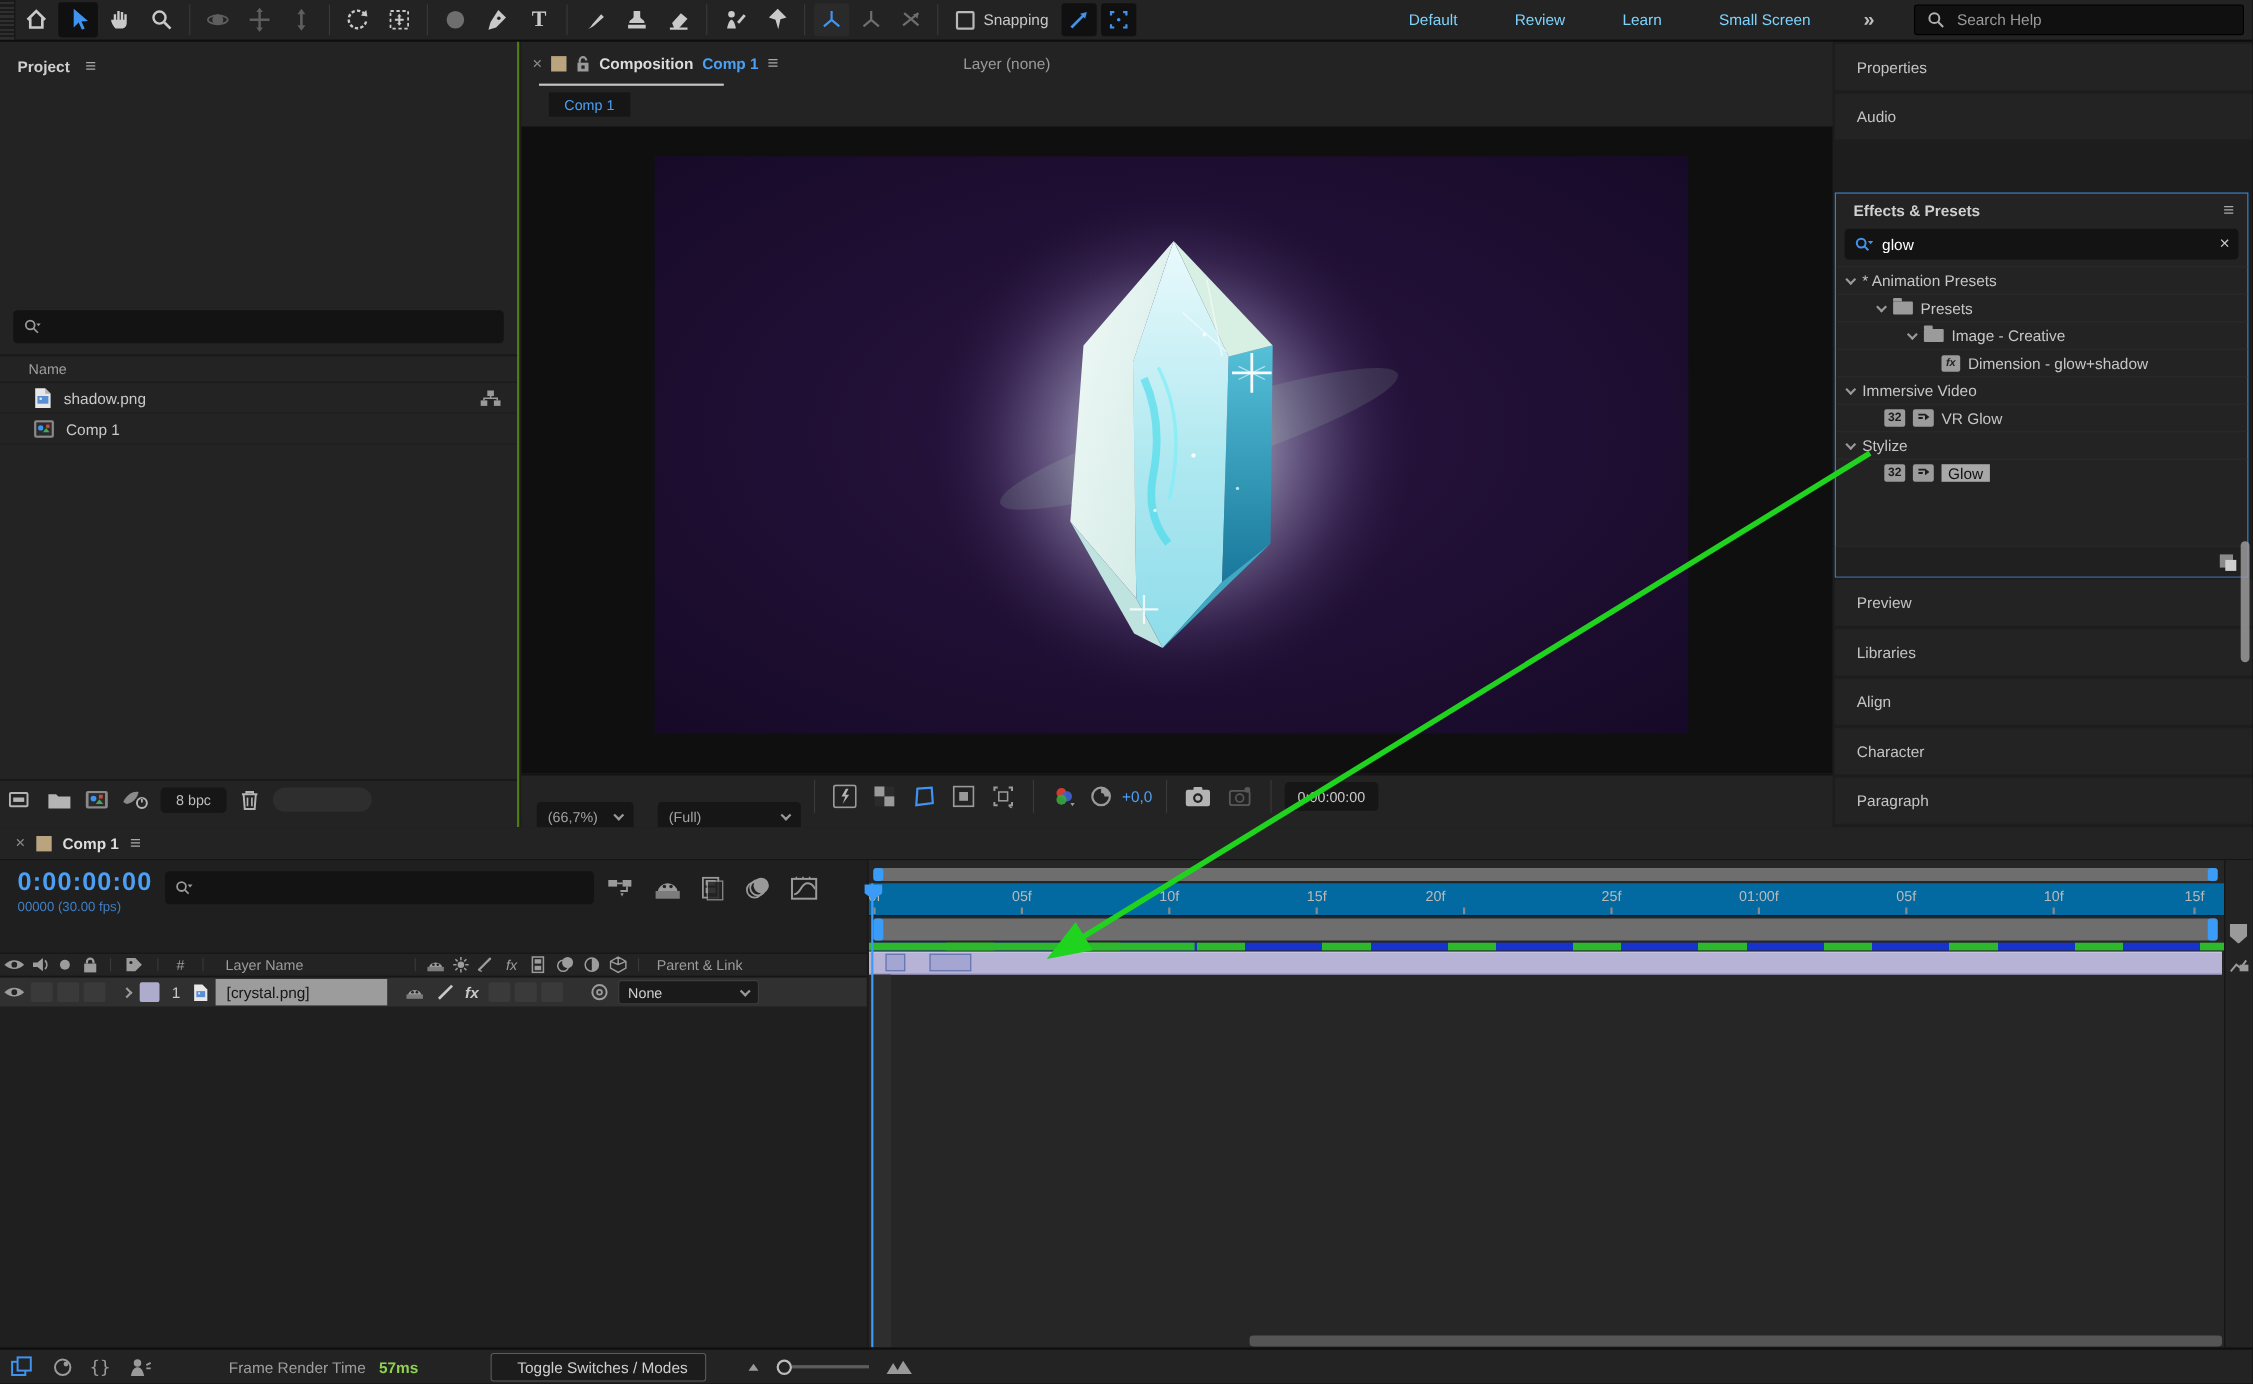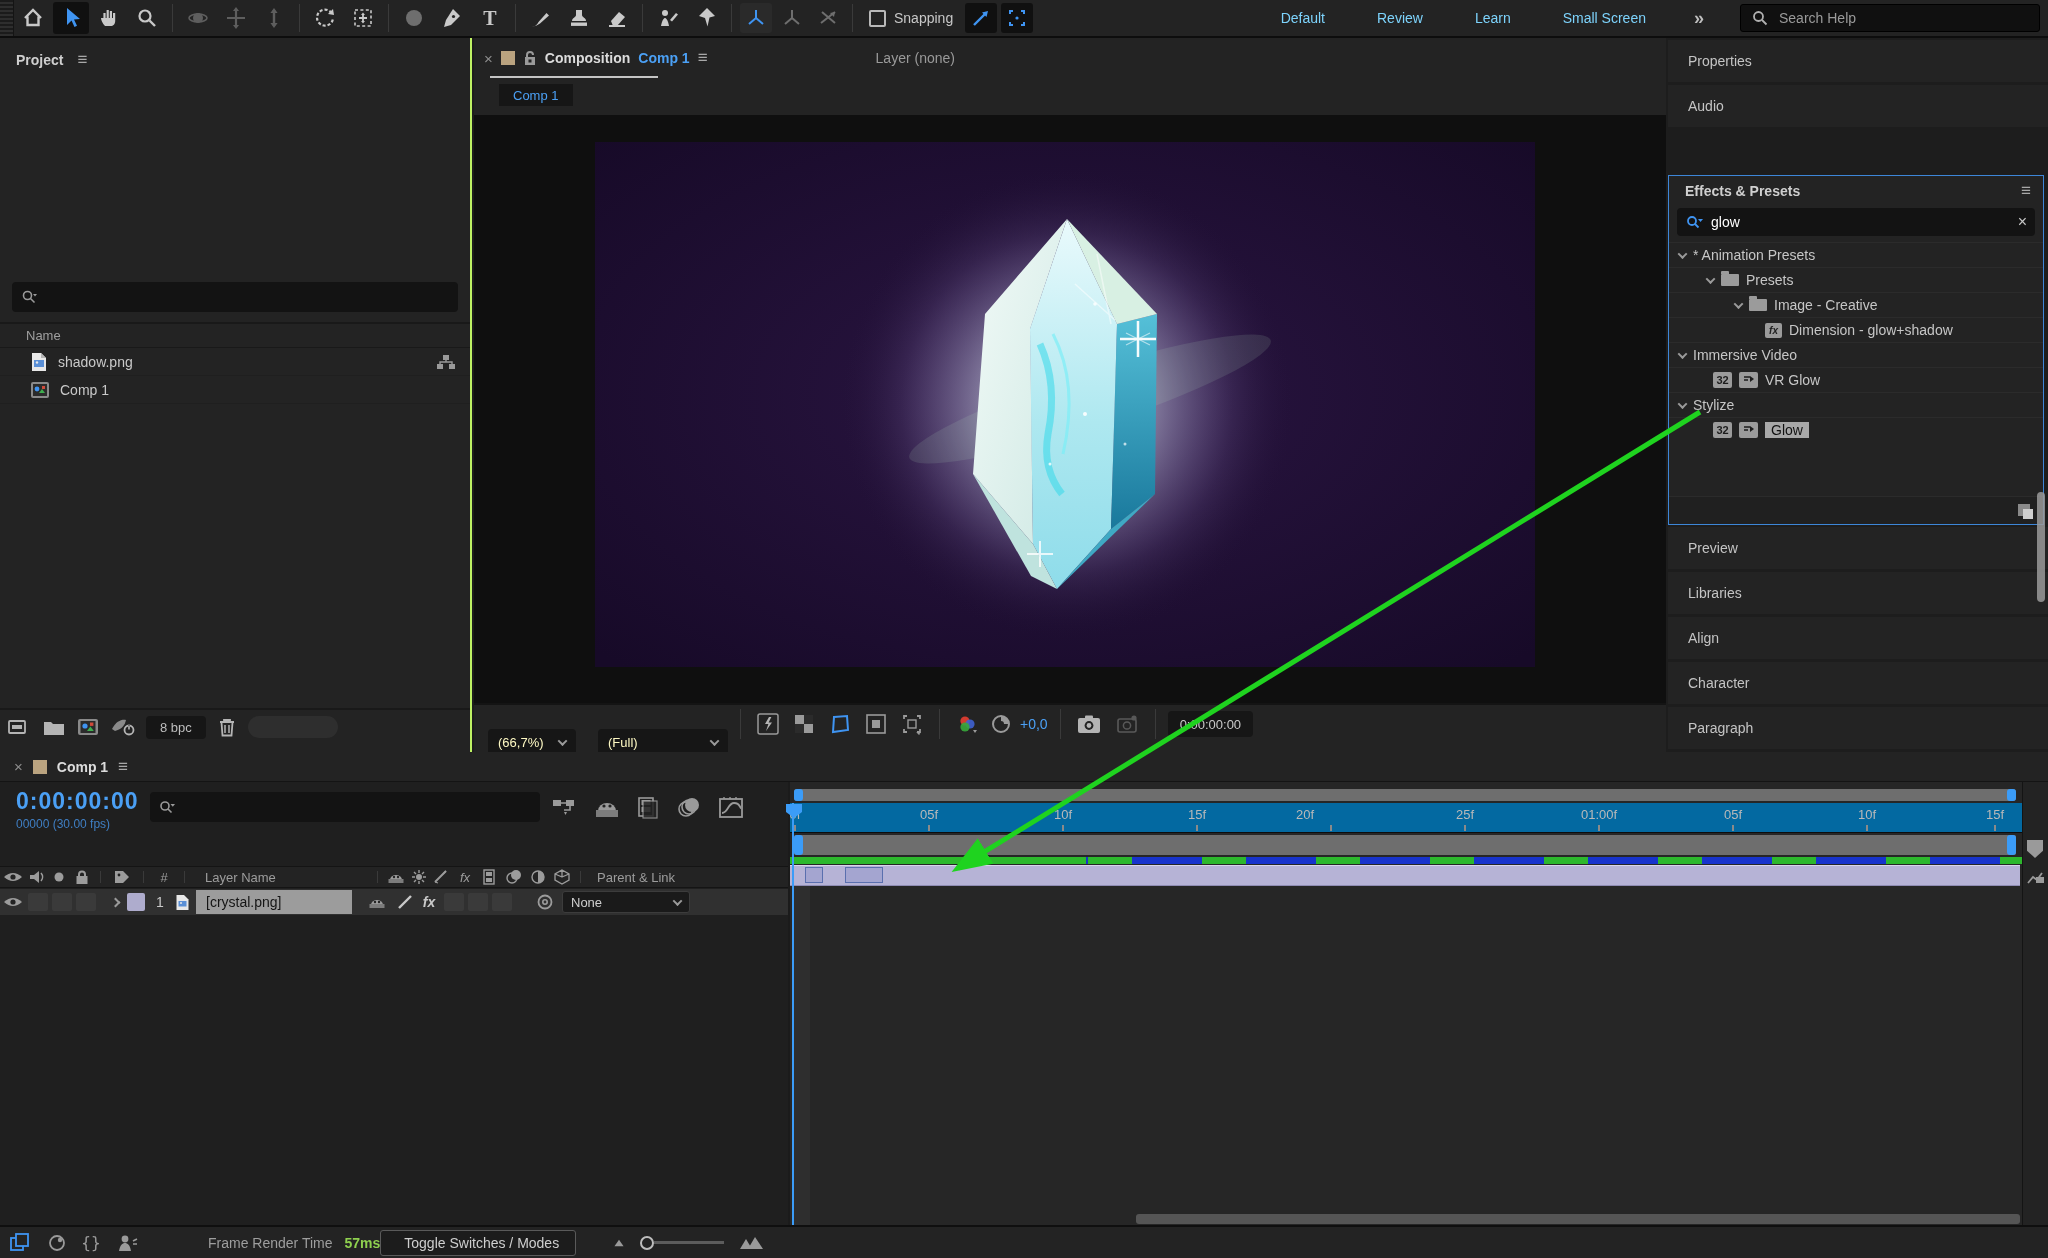--- a/index.html
+++ b/index.html
@@ -27,41 +27,41 @@
   .snap-wrap { display:flex; align-items:center; gap:8px; margin:0 10px; }
   .snap-box { width:17px; height:17px; border:2px solid #b9b9b9; border-radius:2px; background:transparent; }
   .bluebtn { width:32px; height:30px; background:#101010; border-radius:3px; display:flex; align-items:center; justify-content:center; margin:0 2px; }
 
   
   .panel { background:#232323; }
   .ptitle { font-size:14px; color:#cfcfcf; font-weight:bold; }
   .hamb { color:#a8a8a8; font-size:17px; }
 
   
-  #project { left:0; top:38px; width:472px; height:714px; border-right:2px solid #bef264; }
+  #project { left:0; top:38px; width:472px; height:714px; border-right:2px solid #4d7c0f; }
   #proj-head { display:flex; align-items:center; gap:14px; padding:12px 16px; }
   #proj-preview { margin:0 0 0 0; height:190px; }
   .searchbox { display:flex; align-items:center; gap:6px; background:#131313; border-radius:4px; height:30px; padding:0 8px; }
   .searchbox input { flex:1; background:transparent; border:none; outline:none; color:#ddd; font-size:14px; font-family:"Liberation Sans",sans-serif; }
   #proj-search { margin:10px 12px; }
   #proj-cols { display:flex; align-items:center; height:26px; border-top:2px solid #191919; border-bottom:1px solid #191919; padding-left:26px; color:#9f9f9f; font-size:13px; }
   .proj-row { display:flex; align-items:center; height:28px; padding-left:30px; gap:10px; color:#c9c9c9; border-bottom:1px solid #1f1f1f; }
   #proj-footer { position:absolute; left:0; bottom:8px; width:100%; height:36px; border-top:2px solid #191919; display:flex; align-items:center; gap:10px; padding:0 8px; }
   .pillbtn { background:#161616; border-radius:4px; color:#bdbdbd; font-size:13px; padding:4px 14px; }
 
   
   #viewer { left:474px; top:38px; width:1192px; height:714px; }
   #vtabs { display:flex; align-items:center; height:40px; padding-left:10px; gap:8px; }
   .tan-sq { width:14px; height:14px; background:#baa37f; }
   #vtab-underline { position:absolute; left:16px; top:38px; width:168px; height:2px; background:#c4c4c4; }
   #vsubtab { position:absolute; left:25px; top:46px; height:22px; background:#161616; color:#4ba0f5; display:flex; align-items:center; padding:0 14px; font-size:13px; }
   #vstage { position:absolute; left:0; top:77px; width:1192px; height:588px; background:#0f0f0f; }
   #comp-frame { position:absolute; left:121px; top:27px; width:940px; height:525px; }
   #vctrl { position:absolute; left:0; top:665px; width:1192px; height:40px; background:#232323; border-top:2px solid #141414; display:flex; align-items:center; padding-left:14px; gap:6px; }
-  .vdrop { display:flex; align-items:center; justify-content:space-between; background:#161616; border-radius:4px; height:26px; color:#fef9c3; font-size:13px; padding:0 10px; gap:14px;margin-top:36px; }
+  .vdrop { display:flex; align-items:center; justify-content:space-between; background:#161616; border-radius:4px; height:26px; color:#a3a3a3; font-size:13px; padding:0 10px; gap:14px;margin-top:36px; }
   .tc-box { background:#161616; border-radius:4px; height:26px; display:flex; align-items:center; padding:0 12px; color:#c9c9c9; font-size:13px; }
 
   
   #sidebar { left:1668px; top:40px; width:380px; height:714px; background:#1d1d1d; }
   .side-row { height:42px; background:#232323; display:flex; align-items:center; padding-left:20px; color:#c4c4c4; font-size:14px; margin-bottom:3px; }
   #fx-panel { position:absolute; left:0px; top:135px; width:376px; height:350px; border:1px solid #3d86d8; background:#232323; }
   #fx-head { display:flex; align-items:center; justify-content:space-between; height:30px; padding:0 12px 0 16px; }
   #fx-search { margin:2px 8px 6px 8px; height:28px; }
   .tree-row { display:flex; align-items:center; height:25px; border-top:1px solid #2b2b2b; color:#c6c6c6; gap:7px; font-size:14px; }
   .badge32 { width:19px; height:16px; background:#9b9b9b; border-radius:2px; color:#1c1c1c; font-size:11px; font-weight:bold; display:flex; align-items:center; justify-content:center; }
@@ -928,21 +928,21 @@
     <span class="ic" style="width:34px;color:#9a9a9a;font-family:'DejaVu Sans Mono',monospace;font-size:16px;">{}</span>
     <span class="ic" style="width:40px;">
         <svg width="24" height="20">
           <circle cx="9" cy="6" r="3.4" fill="#9a9a9a"></circle>
           <path d="M3 18 c1-6 3.5-8 6-8 s5 2 6 8z" fill="#9a9a9a"></path>
           <path d="M17 8 l4-2 M17 11 l4 0" stroke="#9a9a9a" stroke-width="1.6"></path>
         </svg>
       </span>
     <span style="margin-left:60px;color:#9e9e9e;">Frame Render Time</span>
     <span class="green" style="margin-left:12px;">57ms</span>
-    <span id="toggle-btn" style="padding-left:23px;">Toggle Switches / Modes</span>
+    <span id="toggle-btn" style="margin-left:66px;padding-left:23px;">Toggle Switches / Modes</span>
     <span class="mt small" style="margin-left:36px;"></span>
     <span id="zoomknob" style="margin-left:14px;"></span>
     <span id="zoomtrack"></span>
     <span class="ic" style="margin-left:14px;">
         <svg width="26" height="14">
           <path d="M2 13 L8 3 L14 13z" fill="#9a9a9a"></path>
           <path d="M10 13 L17 1 L25 13z" fill="#9a9a9a"></path>
         </svg>
       </span>
   </div>

